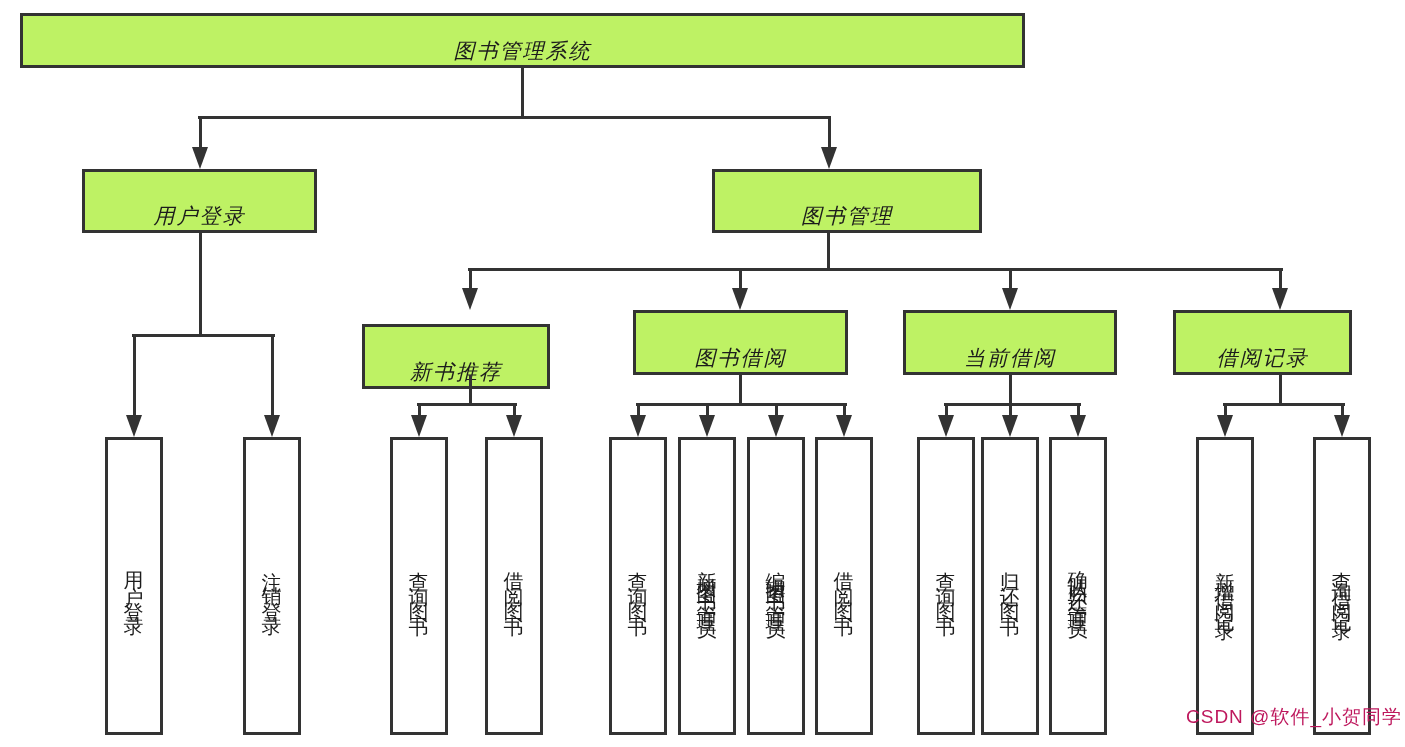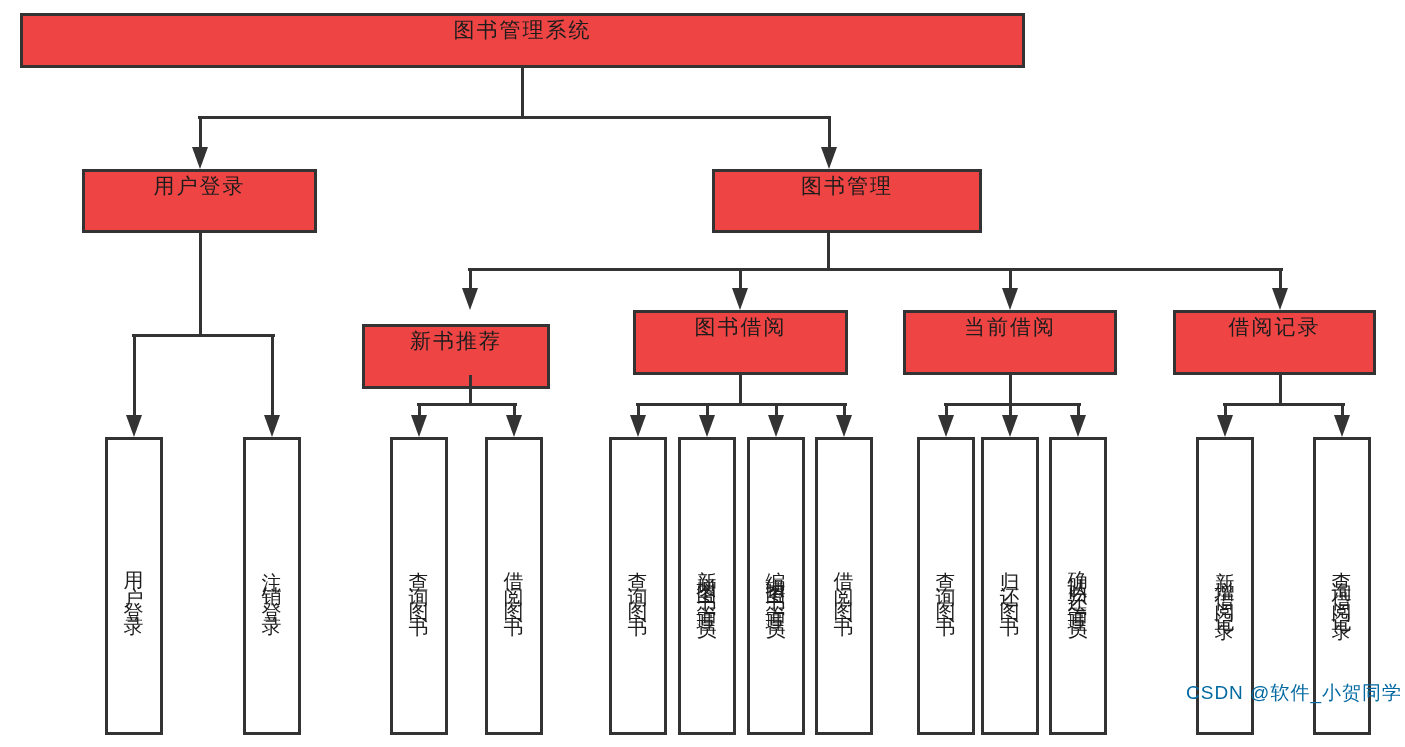--- a/index.html
+++ b/index.html
@@ -1,23 +1,23 @@
 <!DOCTYPE html>
 <html><head>
 <meta charset="utf-8">
 <style>
   html,body{margin:0;padding:0;background:#ffffff;}
   #canvas{
     position:relative;width:1405px;height:747px;background:#ffffff;overflow:hidden;
     font-family:"Liberation Sans",sans-serif;color:#1c1c1c;
   }
   .hnode{
-    position:absolute;box-sizing:border-box;border:3px solid #333333;background:#ef4444;
-    display:flex;align-items:flex-start;justify-content:center;
-    font-size:21px;letter-spacing:2px;
+    position:absolute;box-sizing:border-box;border:3px solid #333333;background:#bef264;
+    display:flex;align-items:flex-end;justify-content:center;
+    font-size:21px;letter-spacing:2px;font-style:italic;
   }
   .vnode{
     position:absolute;box-sizing:border-box;border:3px solid #333333;background:#ffffff;
     width:58px;height:298px;top:437px;
     display:flex;align-items:center;justify-content:center;
   }
   .vnode span{
     writing-mode:vertical-rl;text-orientation:mixed;
     font-size:20px;white-space:nowrap;line-height:1;
   }
@@ -25,22 +25,22 @@
   .vnode.len6 span{letter-spacing:10px;}
   .vnode.len9 span{letter-spacing:7px;}
   .lh{position:absolute;height:3px;background:#333333;}
   .lv{position:absolute;width:3px;background:#333333;}
   .arrow{
     position:absolute;width:0;height:0;
     border-left:8px solid transparent;border-right:8px solid transparent;
     border-top:22px solid #333333;
   }
   .watermark{
-    position:absolute;left:1186px;top:680px;
-    font-size:19px;color:#0369a1;letter-spacing:1px;white-space:nowrap;
+    position:absolute;left:1186px;top:704px;
+    font-size:19px;color:#be185d;letter-spacing:1px;white-space:nowrap;
   }
 </style>
 </head>
 <body>
 
 <div id="canvas">
 
   <div class="hnode" style="left:20px;top:13px;width:1005px;height:55px">
     <span>图书管理系统</span>
   </div>
@@ -79,21 +79,21 @@
 
   <div class="hnode" style="left:362px;top:324px;width:188px;height:65px">
     <span>新书推荐</span>
   </div>
   <div class="hnode" style="left:903px;top:310px;width:214px;height:65px">
     <span>当前借阅</span>
   </div>
   <div class="hnode" style="left:633px;top:310px;width:215px;height:65px">
     <span>图书借阅</span>
   </div>
-  <div class="hnode" style="left:1173px;top:310px;width:203px;height:65px">
+  <div class="hnode" style="left:1173px;top:310px;width:179px;height:65px">
     <span>借阅记录</span>
   </div>
 
   <div class="lv" style="left:469px;top:375px;height:31px"></div>
   <div class="lv" style="left:739px;top:375px;height:31px"></div>
   <div class="lv" style="left:1009px;top:375px;height:31px"></div>
   <div class="lv" style="left:1279px;top:375px;height:31px"></div>
 
   <div class="lh" style="left:417px;top:403px;width:100px"></div>
   <div class="lv" style="left:418px;top:403px;height:14px"></div>

